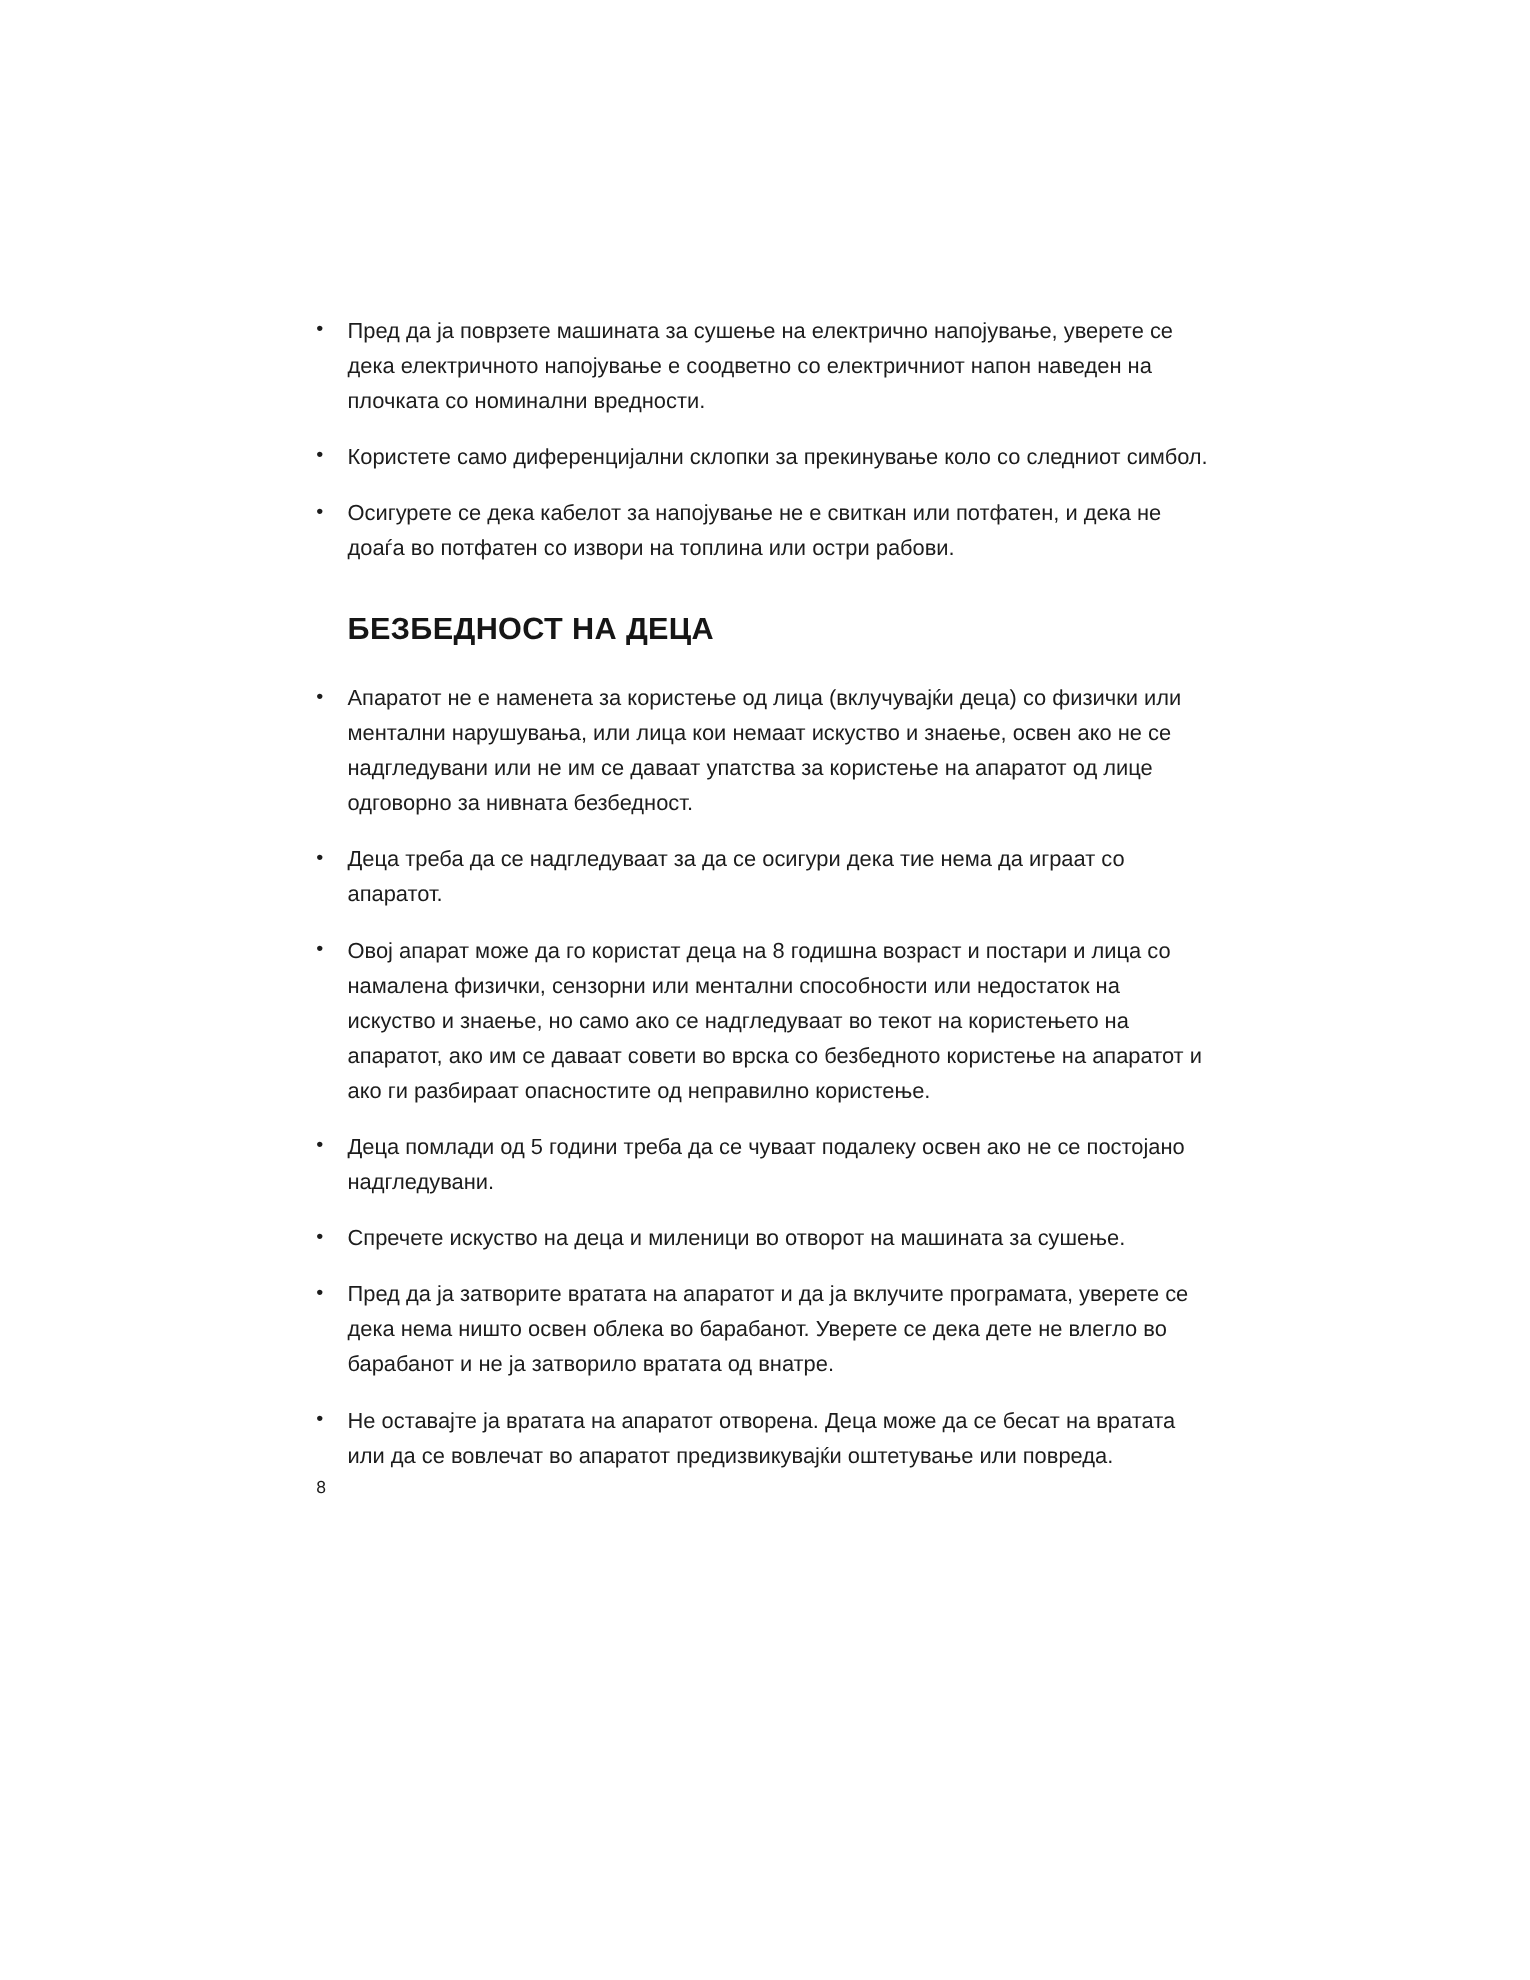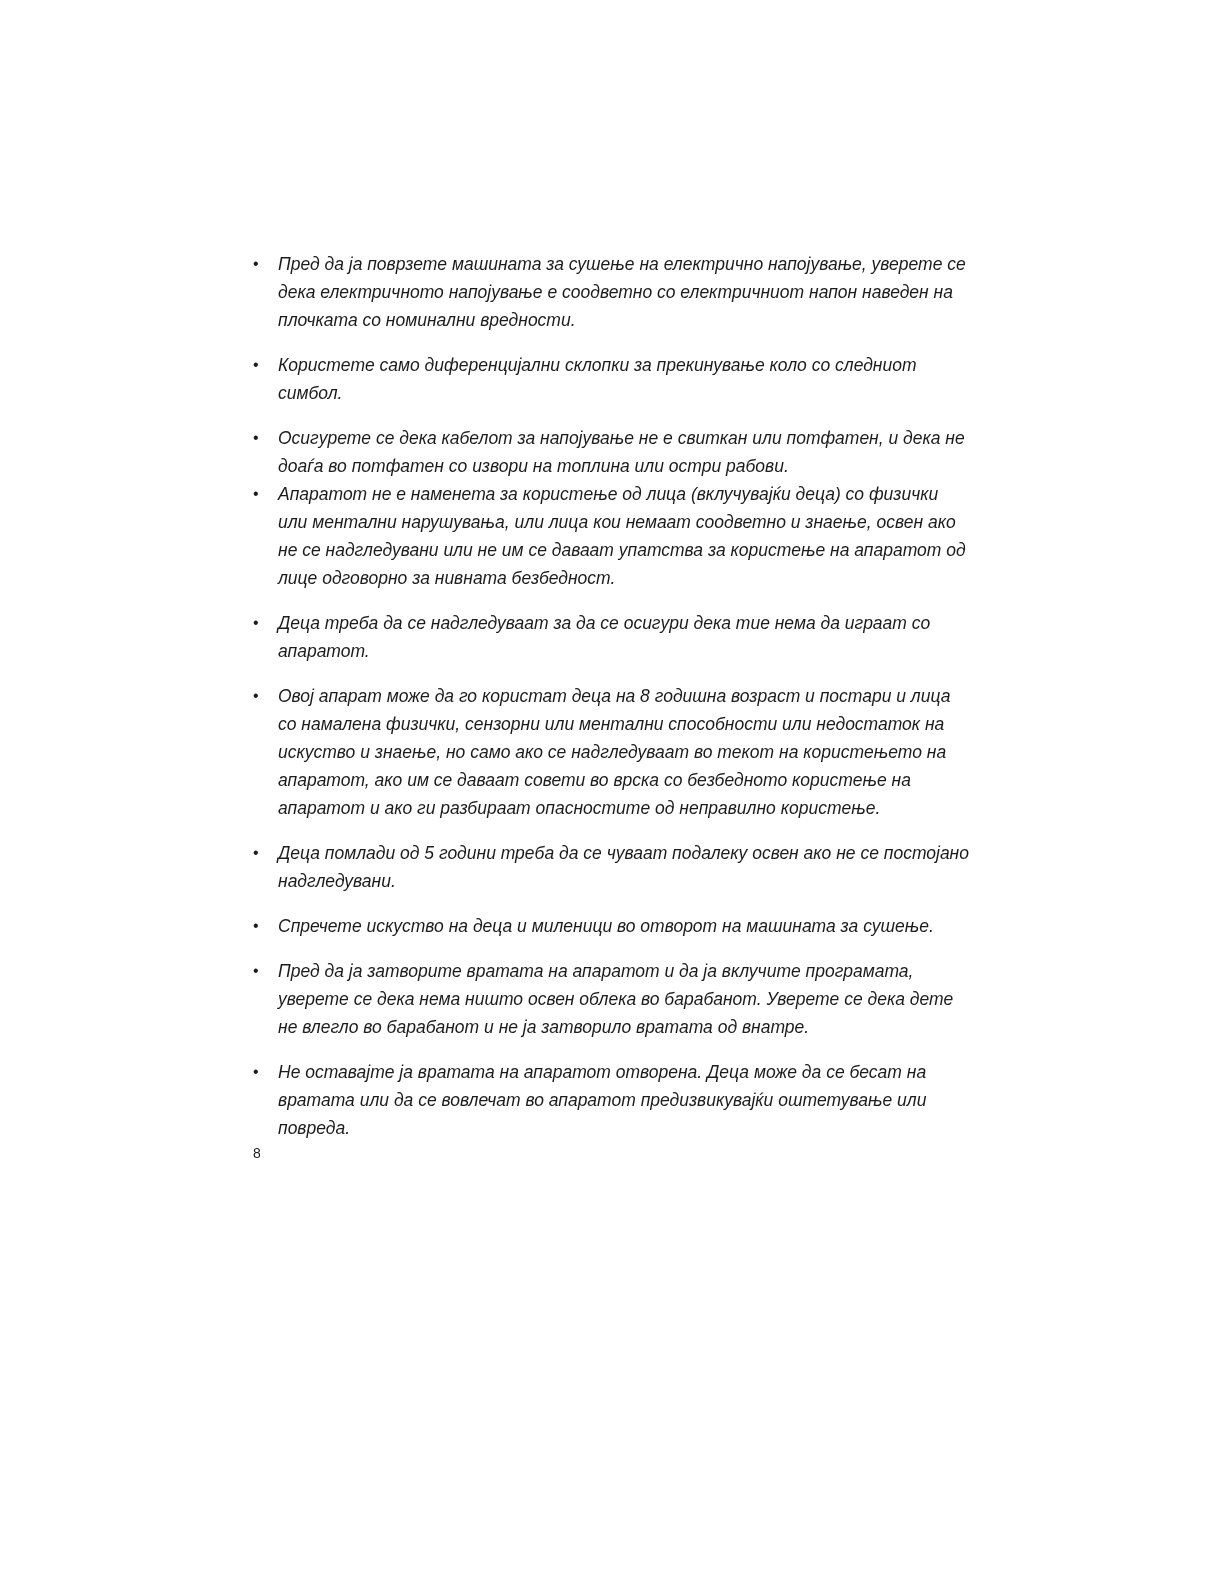--- a/index.html
+++ b/index.html
@@ -38,21 +38,20 @@
   }
   .bullet-marker {
     flex: 0 0 25px;
     width: 25px;
     font-size: 16px;
     line-height: 28px;
     color: #1c1c1c;
   }
   .bullet-text {
     flex: 1 1 auto;
-    font-style: italic;
   }
   .section-heading {
     font-size: 24.5px;
     font-weight: bold;
     letter-spacing: 0.3px;
     margin: 38px 0 26px 25px;
     color: #161616;
   }
   .page-number {
     font-size: 14px;
@@ -74,25 +73,26 @@
     <li class="bullet-item">
       <span class="bullet-marker">•</span>
       <span class="bullet-text">Користете само диференцијални склопки за прекинување коло со следниот симбол.</span>
     </li>
     <li class="bullet-item">
       <span class="bullet-marker">•</span>
       <span class="bullet-text">Осигурете се дека кабелот за напојување не е свиткан или потфатен, и дека не доаѓа во потфатен со извори на топлина или остри рабови.</span>
     </li>
   </ul>
 
+  <h1 class="section-heading">БЕЗБЕДНОСТ НА ДЕЦА</h1>
 
   <ul class="bullet-list">
     <li class="bullet-item">
       <span class="bullet-marker">•</span>
-      <span class="bullet-text">Апаратот не е наменета за користење од лица (вклучувајќи деца) со физички или ментални нарушувања, или лица кои немаат соодветно и знаење, освен ако не се надгледувани или не им се даваат упатства за користење на апаратот од лице одговорно за нивната безбедност.</span>
+      <span class="bullet-text">Апаратот не е наменета за користење од лица (вклучувајќи деца) со физички или ментални нарушувања, или лица кои немаат искуство и знаење, освен ако не се надгледувани или не им се даваат упатства за користење на апаратот од лице одговорно за нивната безбедност.</span>
     </li>
     <li class="bullet-item">
       <span class="bullet-marker">•</span>
       <span class="bullet-text">Деца треба да се надгледуваат за да се осигури дека тие нема да играат со апаратот.</span>
     </li>
     <li class="bullet-item">
       <span class="bullet-marker">•</span>
       <span class="bullet-text">Овој апарат може да го користат деца на 8 годишна возраст и постари и лица со намалена физички, сензорни или ментални способности или недостаток на искуство и знаење, но само ако се надгледуваат во текот на користењето на апаратот, ако им се даваат совети во врска со безбедното користење на апаратот и ако ги разбираат опасностите од неправилно користење.</span>
     </li>
     <li class="bullet-item">

